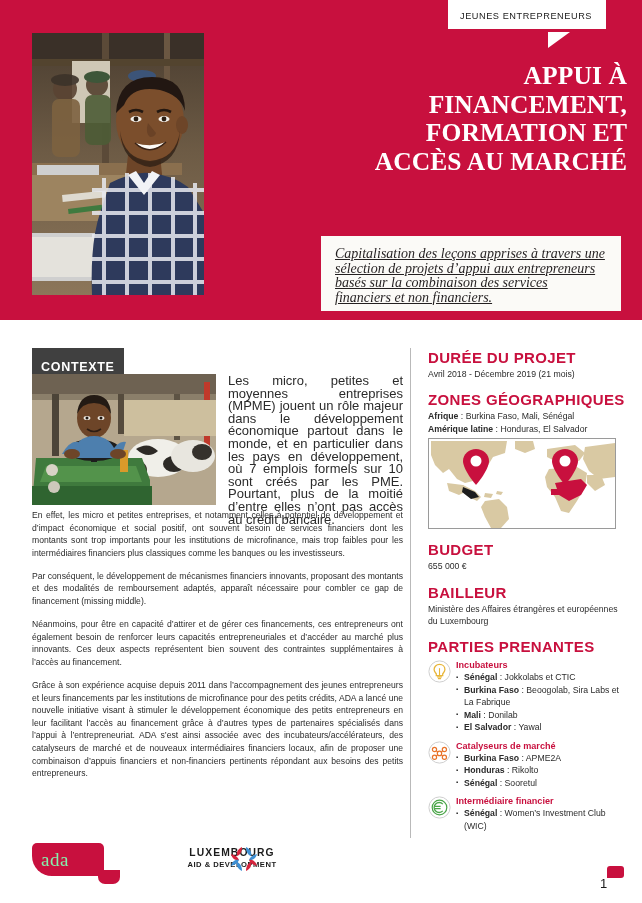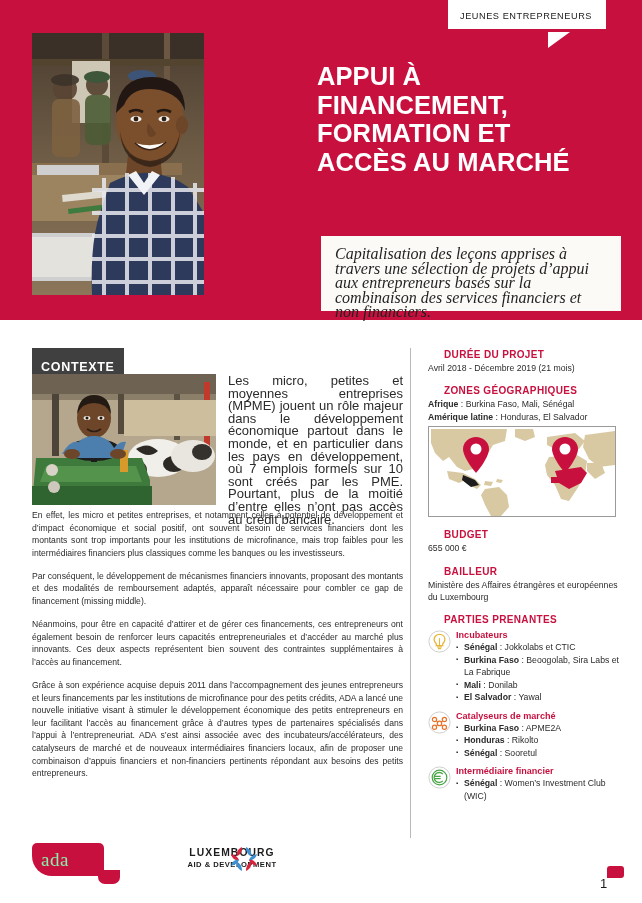--- a/index.html
+++ b/index.html
@@ -63,39 +63,41 @@
   
   .hero-title {
     position: absolute;
     left: 317px; top: 62px;
     width: 310px;
     color: #ffffff;
     font-size: 25.5px;
     line-height: 28.5px;
     font-weight: bold;
     letter-spacing: 0.1px;
-    font-family: Liberation Sans, sans-serif;
+    font-family: Liberation Serif, serif;
+    text-align: right;
   }
 
   
   .subtitle-box {
     position: absolute;
     left: 321px; top: 236px;
     width: 300px;
     height: 75px;
     background: #fbfaf7;
     box-sizing: border-box;
     padding: 11px 14px 0 14px;
   }
   .subtitle-text {
     font-family: "Liberation Serif", serif;
     font-style: italic;
-    font-size: 16px;
+    font-size: 14px;
     line-height: 14.6px;
     color: #231f20;
+    text-decoration: underline;
   }
 
   
   .divider {
     position: absolute;
     left: 410px; top: 348px;
     width: 1px; height: 490px;
     background: #b9b9b9;
   }
 
@@ -145,24 +147,24 @@
   }
 
   
   .side {
     position: absolute;
     left: 428px; top: 349px;
     width: 200px;
   }
   .side-h {
     color: #c8103e;
-    font-size: 10px;
+    font-size: 15px;
     font-weight: bold;
     letter-spacing: 0.35px;
-    margin: 0 0 2px 16px;
+    margin: 0 0 2px 0;
   }
   .side-v {
     font-size: 8.7px;
     line-height: 12.4px;
     color: #2b2b2b;
     margin: 0 0 11px 0;
   }
   .side-v b { font-weight: bold; }
 
   .map-box {

